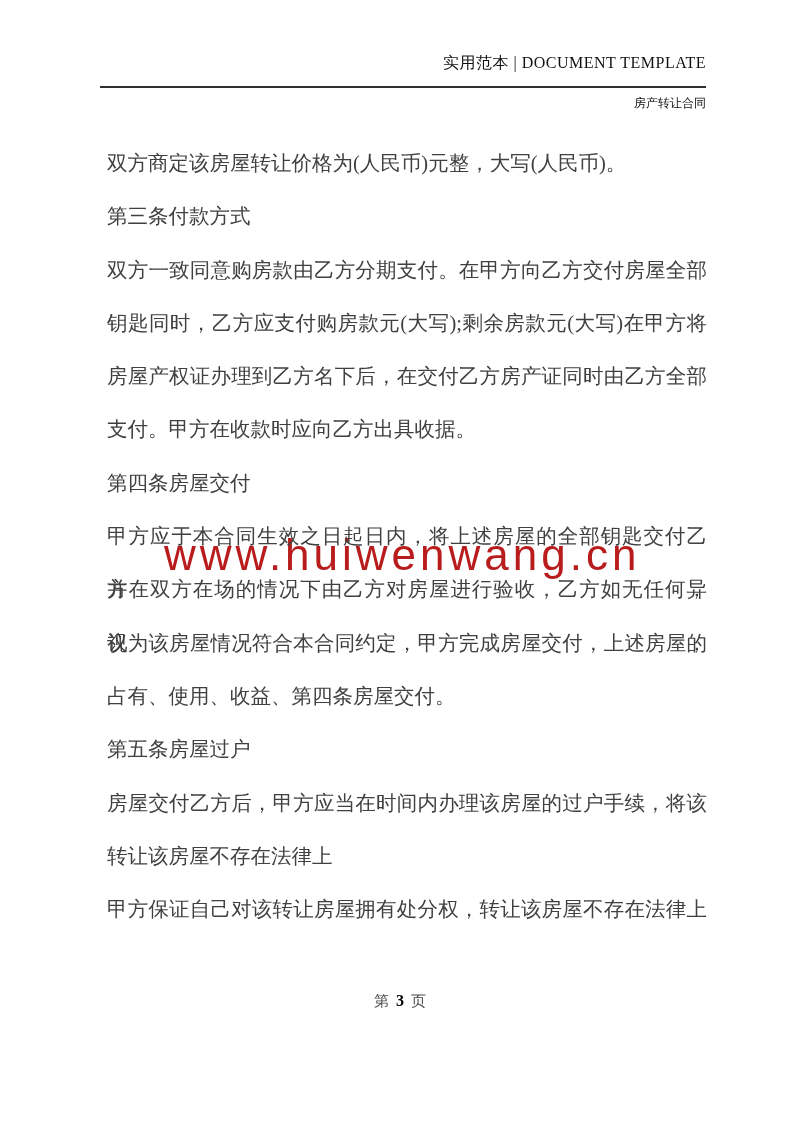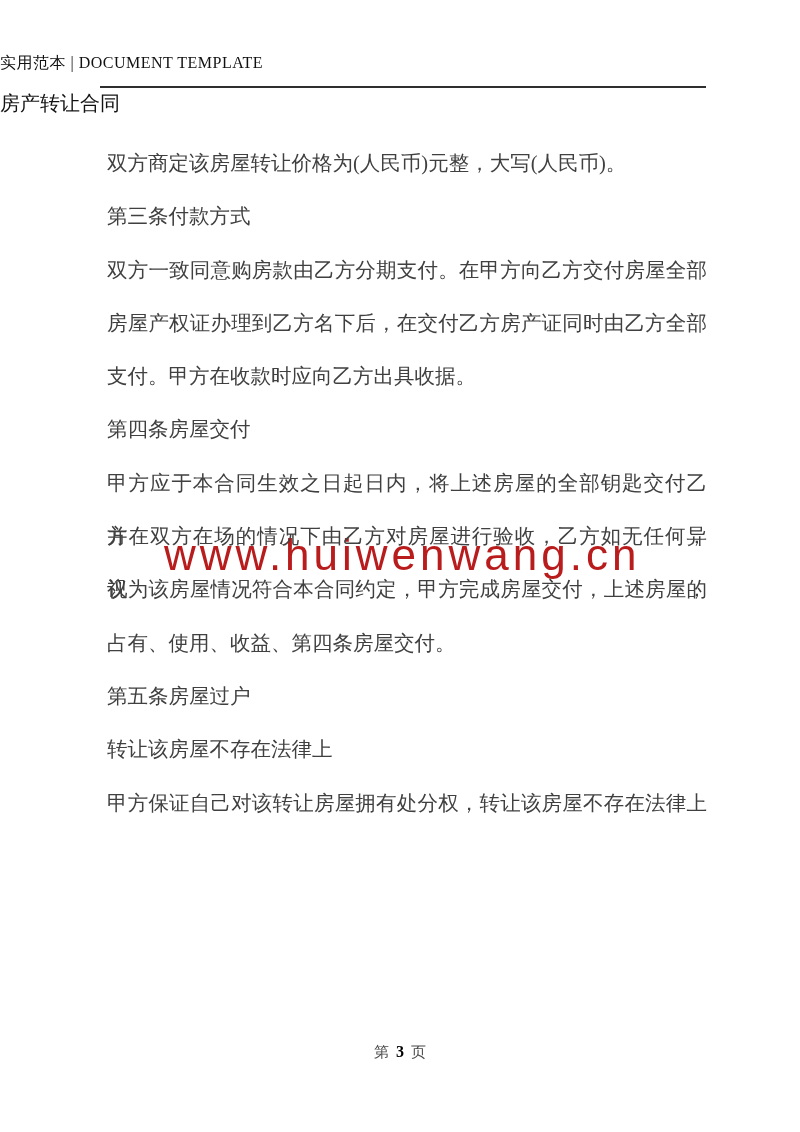--- a/index.html
+++ b/index.html
@@ -13,39 +13,39 @@
   }
   .page {
     position: absolute; inset: 0;
     background: #ffffff;
   }
 
   
   .header {
     position: absolute;
     top: 0; left: 0; right: 0;
-    text-align: left;
+    text-align: right;
   }
   .brand-line {
     padding: 52px 94px 0 0;
     font-size: 16px;
     line-height: 22px;
     color: #111111;
     letter-spacing: 0.5px;
     white-space: nowrap;
   }
   .header-rule {
     margin: 12px 94px 0 100px;
     border: 0;
     border-top: 2px solid #2f2f2f;
     height: 0;
   }
   .doc-subtitle {
     padding: 5px 94px 0 0;
-    font-size: 20px;
+    font-size: 12px;
     line-height: 20px;
     color: #111111;
     white-space: nowrap;
   }
 
   
   .watermark {
     position: absolute;
     left: 164px;
     top: 530px;
@@ -78,21 +78,21 @@
     text-align: justify;
     text-align-last: justify;
     text-justify: inter-character;
     word-break: break-all;
   }
 
   
   .footer {
     position: absolute;
     left: 0; right: 0;
-    top: 1043px;
+    top: 992px;
     text-align: center;
     z-index: 1;
   }
   .footer .page-prefix,
   .footer .page-suffix {
     font-size: 15px;
     color: #4a4a4a;
   }
   .footer .page-number {
     font-size: 16px;
@@ -111,28 +111,30 @@
     <hr class="header-rule">
     <div class="doc-subtitle">房产转让合同</div>
   </div>
 
   <div class="watermark">www.huiwenwang.cn</div>
 
   <div class="doc-body">
       <div class="doc-line">双方商定该房屋转让价格为(人民币)元整，大写(人民币)。</div>
       <div class="doc-line">第三条付款方式</div>
       <div class="doc-line fill">双方一致同意购房款由乙方分期支付。在甲方向乙方交付房屋全部</div>
+      <div class="doc-line fill">钥匙同时，乙方应支付购房款元(大写);剩余房款元(大写)在甲方将</div>
       <div class="doc-line fill">房屋产权证办理到乙方名下后，在交付乙方房产证同时由乙方全部</div>
       <div class="doc-line">支付。甲方在收款时应向乙方出具收据。</div>
       <div class="doc-line">第四条房屋交付</div>
       <div class="doc-line fill">甲方应于本合同生效之日起日内，将上述房屋的全部钥匙交付乙方，</div>
       <div class="doc-line fill">并在双方在场的情况下由乙方对房屋进行验收，乙方如无任何异议，</div>
       <div class="doc-line fill">视为该房屋情况符合本合同约定，甲方完成房屋交付，上述房屋的</div>
       <div class="doc-line">占有、使用、收益、第四条房屋交付。</div>
       <div class="doc-line">第五条房屋过户</div>
+      <div class="doc-line fill">房屋交付乙方后，甲方应当在时间内办理该房屋的过户手续，将该</div>
       <div class="doc-line">转让该房屋不存在法律上</div>
       <div class="doc-line fill">甲方保证自己对该转让房屋拥有处分权，转让该房屋不存在法律上</div>
     </div>
 
   <div class="footer">
     <span class="page-prefix">第</span><span class="page-number">3</span><span class="page-suffix">页</span>
   </div>
 
 </div>
 

